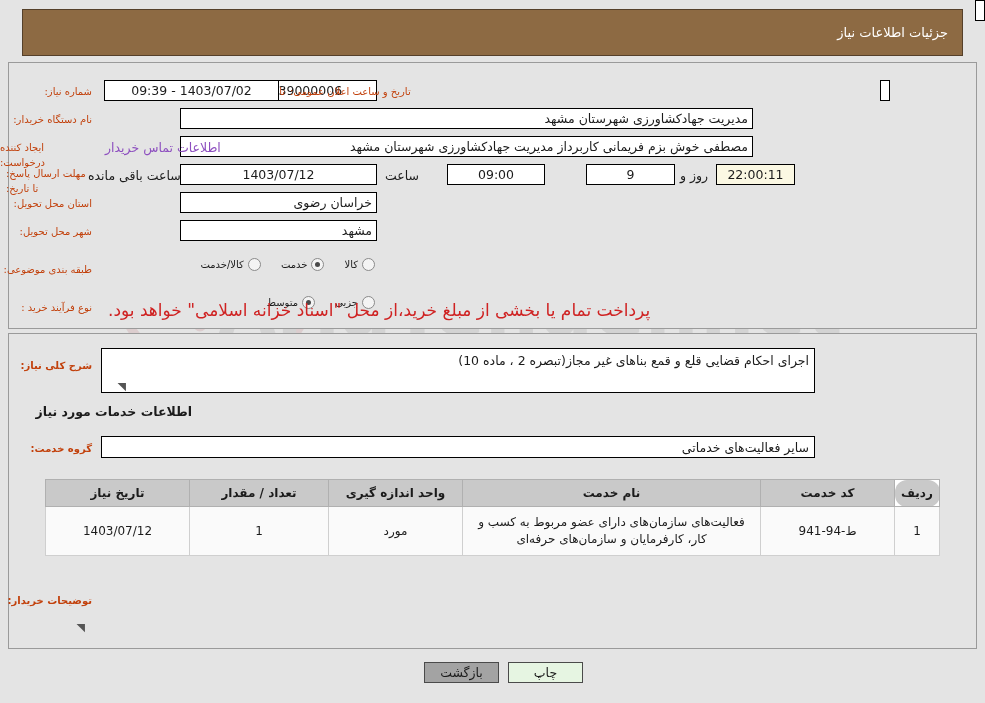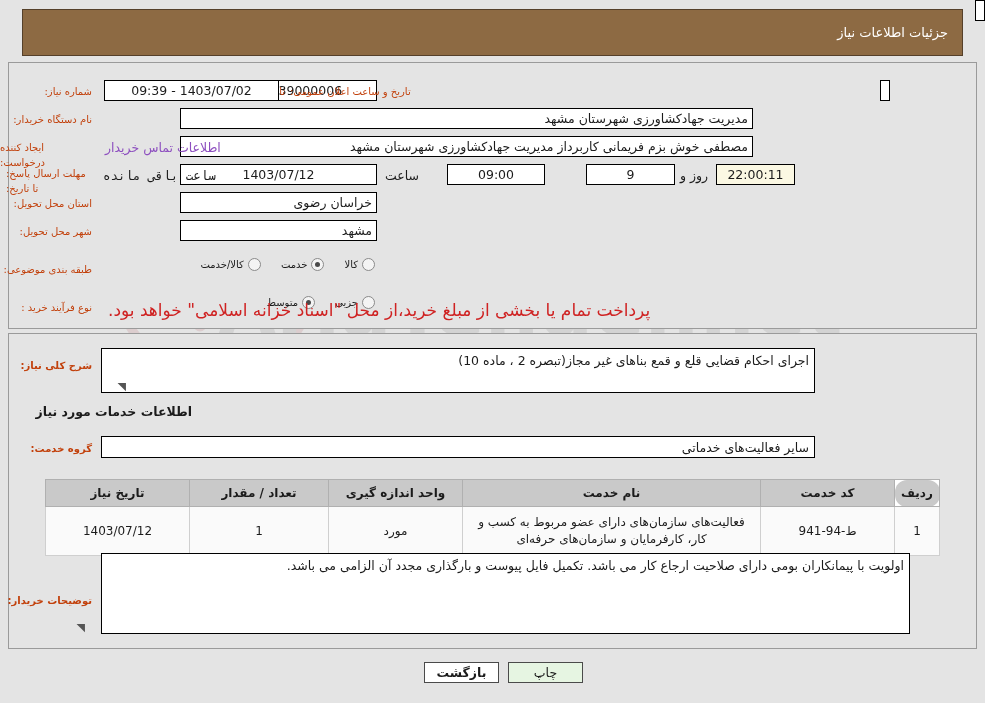--- a/index.html
+++ b/index.html
@@ -213,21 +213,21 @@
     font-size: 12.5px;
     height: 21px;
     line-height: 19px;
     text-align: center;
     cursor: pointer;
     z-index: 5;
     color: #1b1b1b;
     padding: 0;
   }
   .btn.print  { background: #e6f5e2; }
-  .btn.back   { background: #ffffff; font-weight: bold; }
+  .btn.back   { background: #a3a3a3; }
 </style>
 </head>
 <body>
 
 <div id="page">
 
   <svg class="watermark" viewBox="0 0 985 260">
     <g opacity="0.16">
       <path d="M205 175 L230 115 L262 115 L296 185 L330 115 L362 115 L386 175 L420 95 L392 95 L370 145 L348 95 L312 95 L296 135 L280 95 L244 95 L222 145 L200 95 L172 95 Z" fill="#b55b63"></path>
       <path d="M215 30 L310 58 L310 140 Q310 200 215 238 Q120 200 120 140 L120 58 Z" fill="none" stroke="#b55b63" stroke-width="9"></path>
@@ -260,21 +260,21 @@
   <div class="fld right" style="right:232px; top:136px; width:573px;">مصطفی خوش بزم فریمانی کاربرداز مدیریت جهادکشاورزی شهرستان مشهد</div>
   <div class="link" style="right:auto; left:105px; top:140px;">اطلاعات تماس خریدار</div>
 
   <div class="lbl" style="right:893px; top:166px; width:86px;">مهلت ارسال پاسخ: تا تاریخ:</div>
   <div class="fld center" style="right:608px; top:164px; width:197px;">1403/07/12</div>
   <div class="plain" style="right:566px; top:168px;">ساعت</div>
   <div class="fld center" style="right:440px; top:164px; width:98px;">09:00</div>
   <div class="fld center" style="right:310px; top:164px; width:89px;">9</div>
   <div class="plain" style="right:277px; top:168px;">روز و</div>
   <div class="fld center yellow" style="right:190px; top:164px; width:79px;">22:00:11</div>
-  <div class="plain" style="right:auto; left:103px; top:168px;font-family:Liberation Mono, monospace;">ساعت باقی مانده</div>
+  <div class="plain" style="right:auto; left:88px; top:168px;">ساعت باقی مانده</div>
 
   <div class="lbl" style="right:893px; top:196px;">استان محل تحویل:</div>
   <div class="fld right" style="right:608px; top:192px; width:197px;">خراسان رضوی</div>
 
   <div class="lbl" style="right:893px; top:224px;">شهر محل تحویل:</div>
   <div class="fld right" style="right:608px; top:220px; width:197px;">مشهد</div>
 
   <div class="lbl" style="right:893px; top:262px;">طبقه بندی موضوعی:</div>
   <div class="radio-group" style="right:610px; top:258px;">
     <div class="radio-item">
@@ -332,19 +332,18 @@
         <td>ط-94-941</td>
         <td>فعالیت‌های سازمان‌های دارای عضو مربوط به کسب و کار، کارفرمایان و سازمان‌های حرفه‌ای</td>
         <td>مورد</td>
         <td>1</td>
         <td>1403/07/12</td>
       </tr>
     </tbody>
   </table>
 
   <div class="lbl bold" style="right:893px; top:593px;">توضیحات خریدار:</div>
-  <div class="ta" style="right:75px; top:553px; width:809px; height:81px;">اولویت با پیمانکاران بومی دارای صلاحیت ارجاع کار می باشد. تکمیل فایل پیوست و بارگذاری مجدد  آن الزامی می باشد.</div>
   <div class="resizer" style="right:900px; top:622px;">◥</div>
 
   <div class="btn print" style="right:auto; left:508px; top:662px; width:75px;">چاپ</div>
   <div class="btn back" style="right:auto; left:424px; top:662px; width:75px;">بازگشت</div>
 
 </div>
 
 </body></html>

